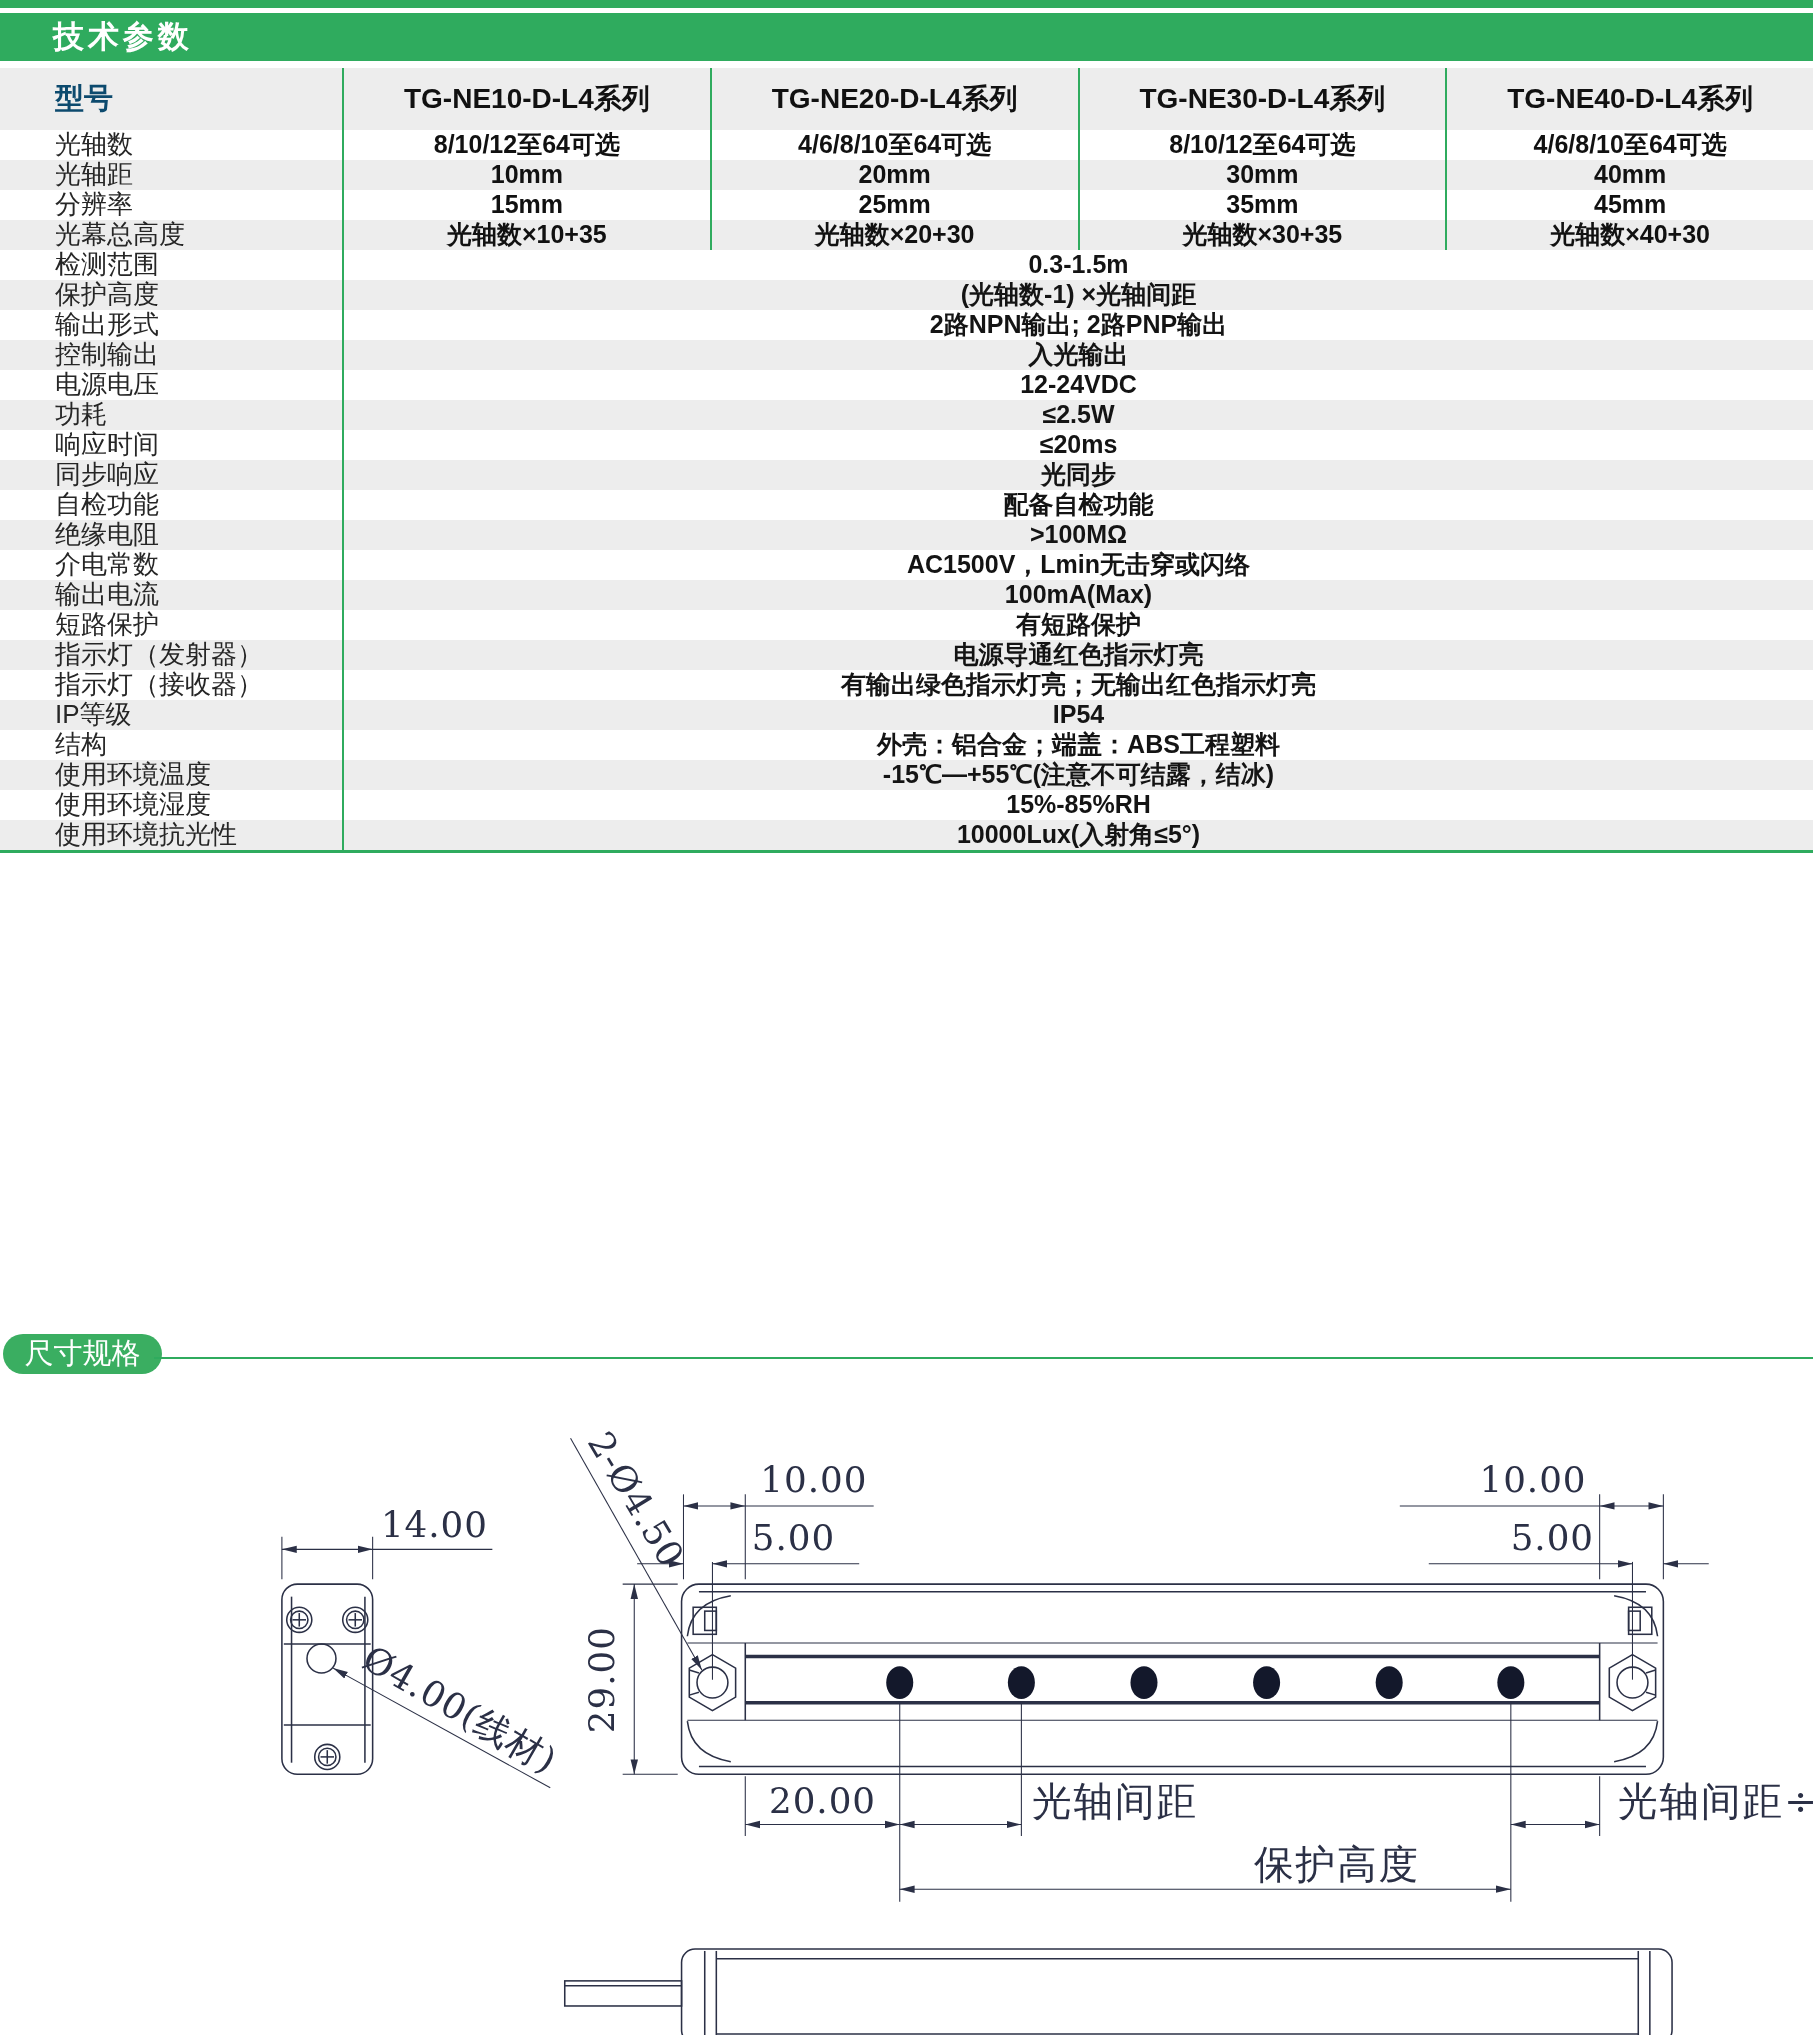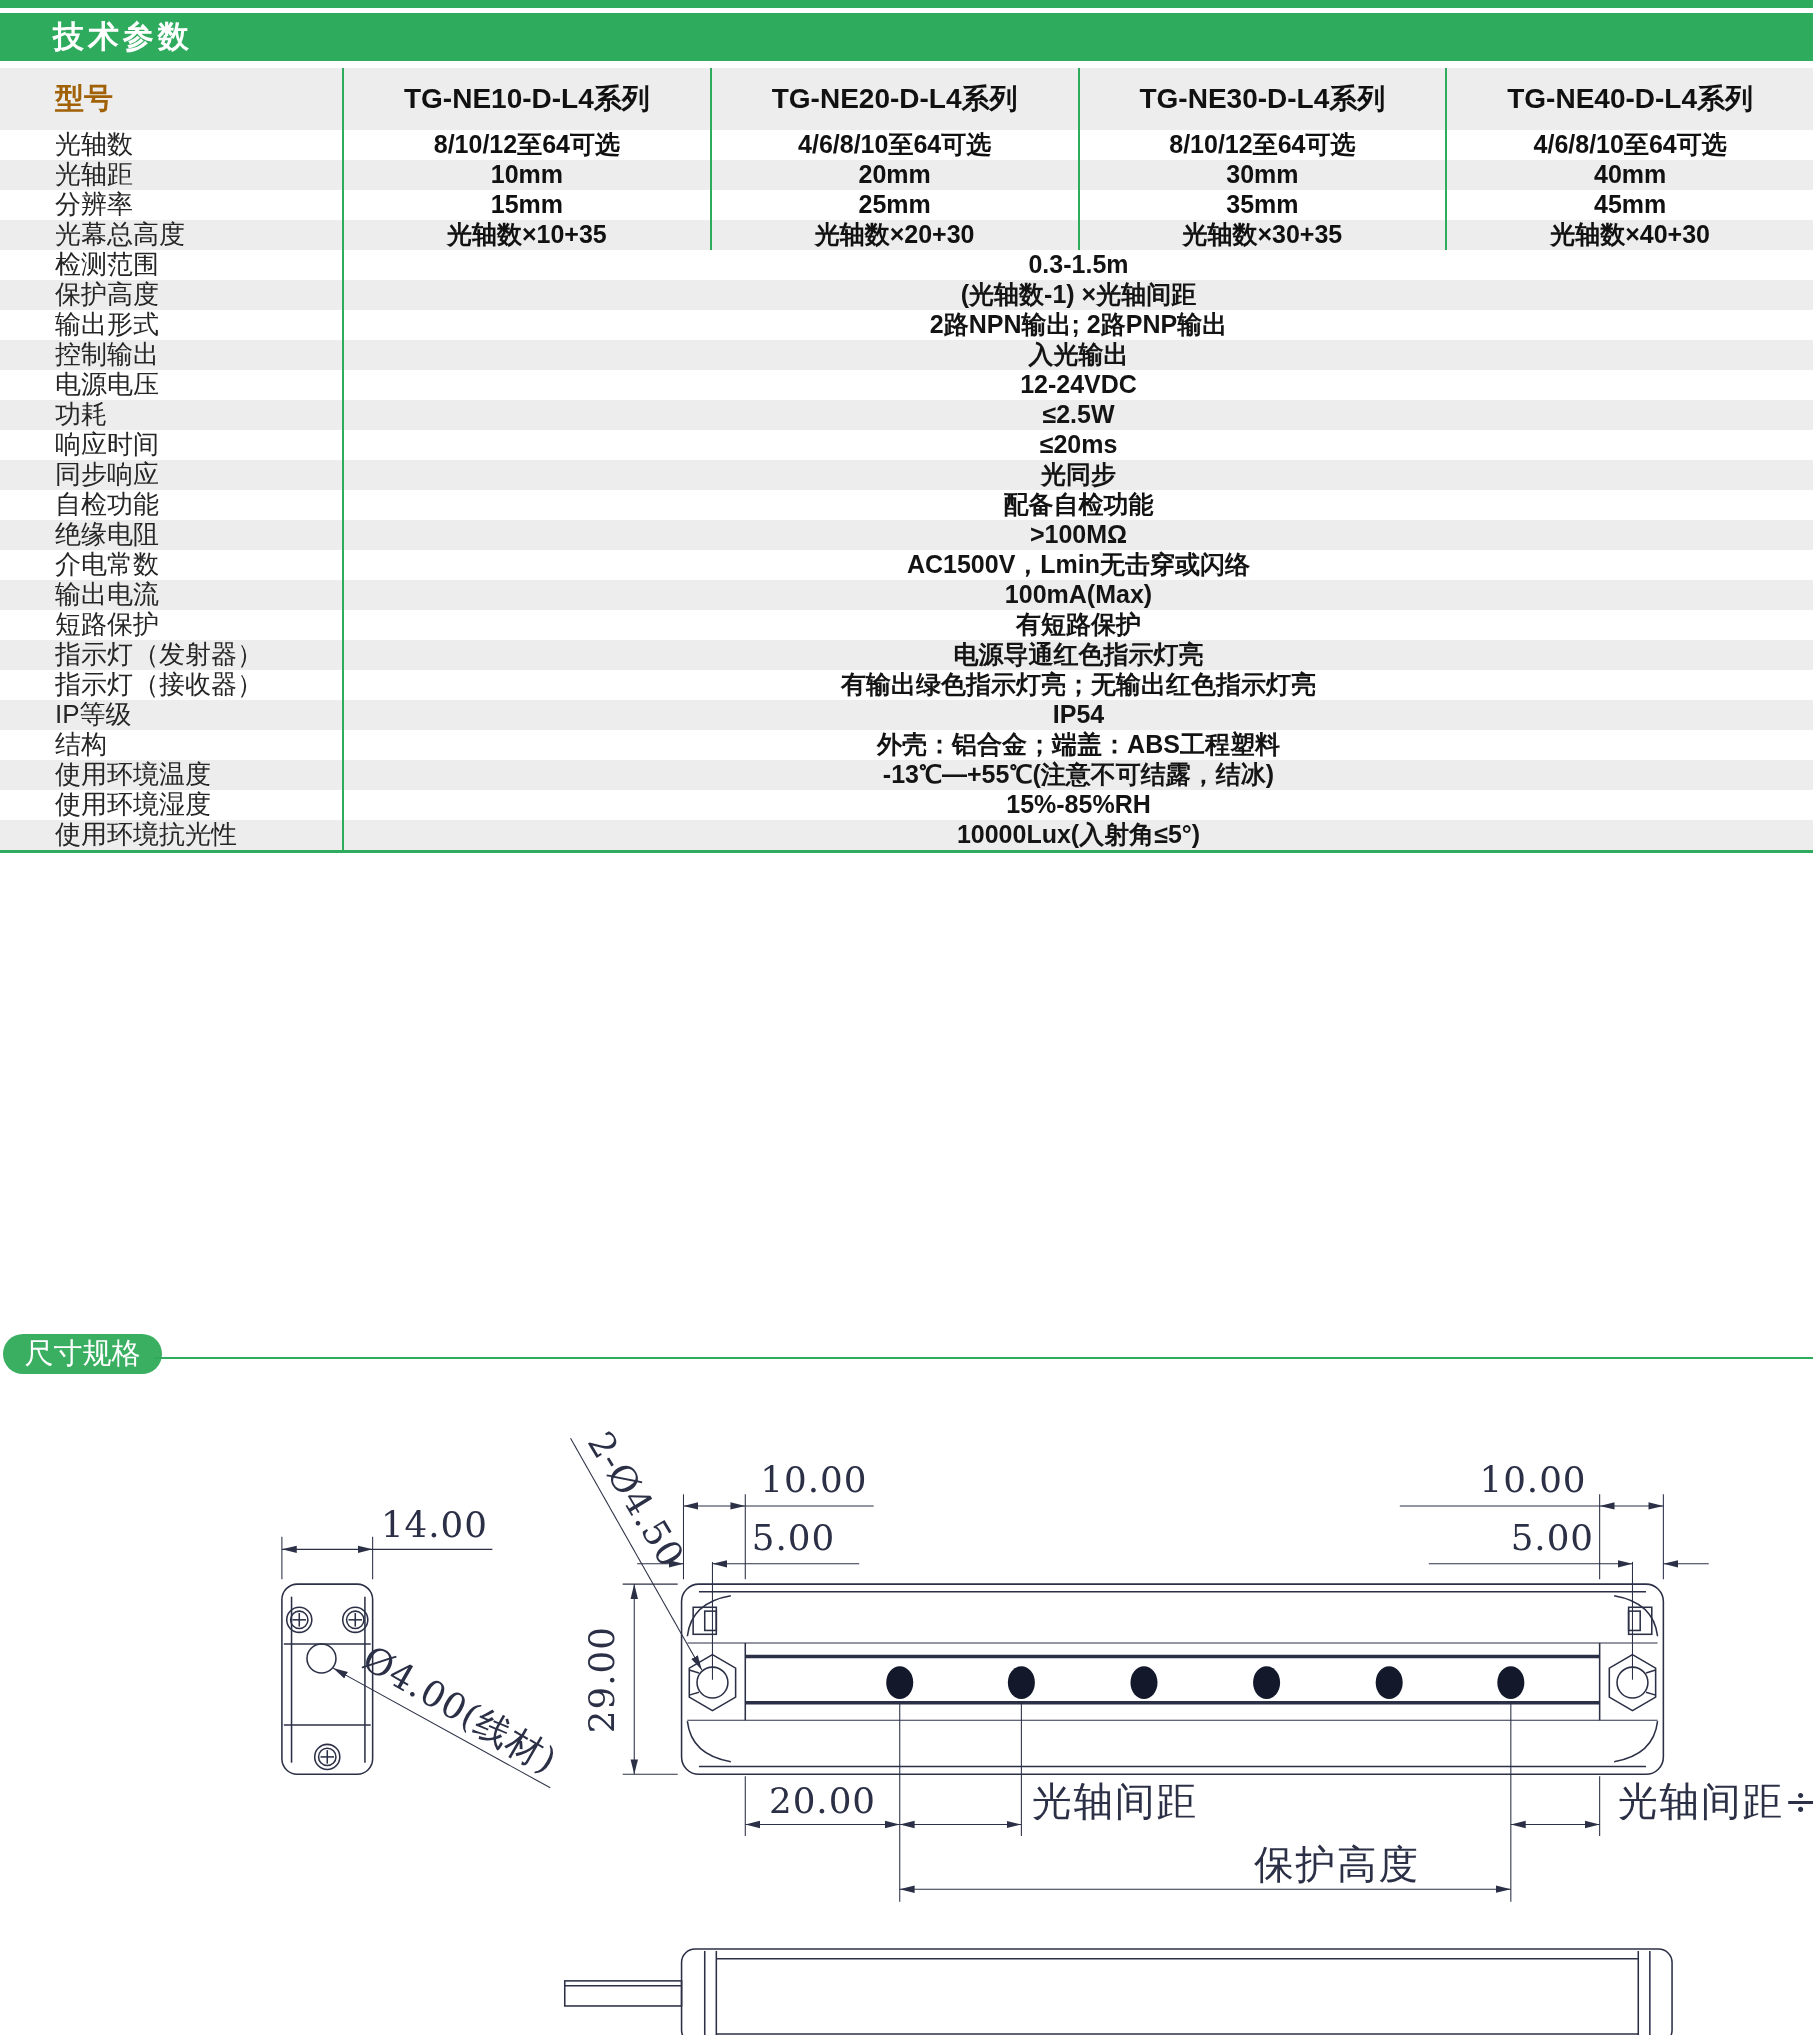--- a/index.html
+++ b/index.html
@@ -12,21 +12,21 @@
   .band .t{color:#fff;font-size:31px;font-weight:bold;letter-spacing:3.9px;padding-left:53px;}
   
   .table{position:absolute;top:61px;left:0;width:1813px;padding-top:6.8px;
          border-bottom:3.9px solid #2fab5e;}
   .trow{display:flex;height:30px;align-items:stretch;}
   .trow.model{height:62px;}
   .g{background:#ededed;}
   .cell{display:flex;align-items:center;}
   .lab{width:344px;box-sizing:border-box;padding-left:55px;font-size:26px;color:#262626;
        border-right:2.9px solid #2fab5e;}
-  .model .lab{font-size:29px;font-weight:bold;color:#a16207;}
+  .model .lab{font-size:29px;font-weight:bold;color:#0c4a6e;}
   .vals{flex:1;display:flex;}
   .v{flex:1;justify-content:center;text-align:center;font-size:25px;font-weight:600;color:#111;}
   .vals .v + .v{border-left:2.9px solid #2fab5e;}
   .model .v{font-size:28px;font-weight:bold;}
   .mv{flex:1;justify-content:center;text-align:center;font-size:25px;font-weight:700;color:#141414;}
   
   .pill{position:absolute;top:1334px;left:2.9px;width:159px;height:40px;background:#3aae61;
         border-radius:25px;display:flex;align-items:center;justify-content:center;}
   .pill .t{color:#fff;font-size:29px;}
   .hline{position:absolute;top:1357px;left:154px;width:1659px;height:1.9px;background:#2fab5e;}
@@ -158,21 +158,21 @@
     <div class="trow g">
         <div class="cell lab">IP等级</div>
         <div class="cell mv">IP54</div>
       </div>
     <div class="trow">
         <div class="cell lab">结构</div>
         <div class="cell mv">外壳：铝合金；端盖：ABS工程塑料</div>
       </div>
     <div class="trow g">
         <div class="cell lab">使用环境温度</div>
-        <div class="cell mv">-13℃—+55℃(注意不可结露，结冰)</div>
+        <div class="cell mv">-15℃—+55℃(注意不可结露，结冰)</div>
       </div>
     <div class="trow">
         <div class="cell lab">使用环境湿度</div>
         <div class="cell mv">15%-85%RH</div>
       </div>
     <div class="trow g">
         <div class="cell lab">使用环境抗光性</div>
         <div class="cell mv">10000Lux(入射角≤5°)</div>
       </div>
   </div>

